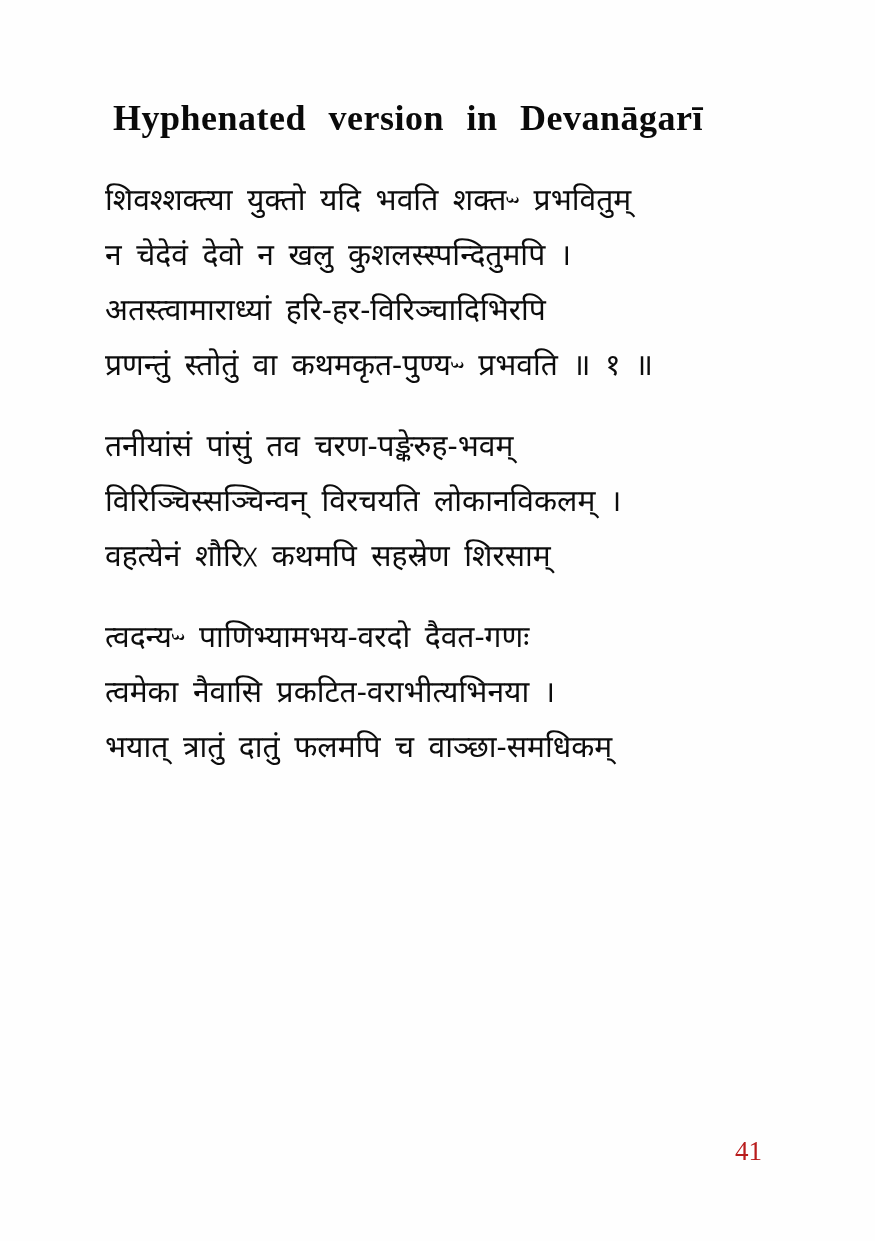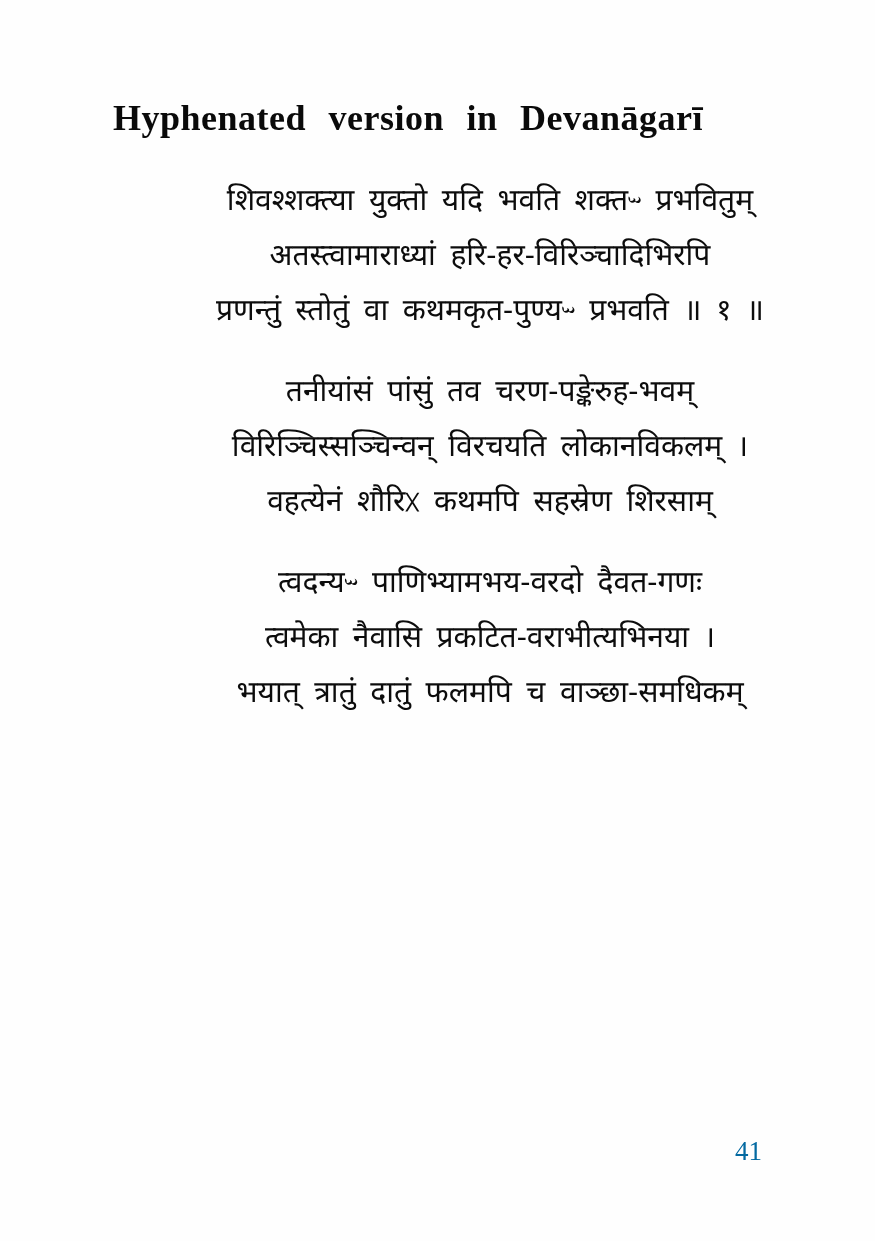--- a/index.html
+++ b/index.html
@@ -24,51 +24,51 @@
     letter-spacing: 0.5px;
     word-spacing: 13px;
     color: #0a0a0a;
     white-space: nowrap;
   }
   .verses {
     margin: 32px 0 0 105px;
   }
   .verse {
     margin: 0 0 26px 0;
-    text-align: center;
   }
   .verse-line {
     margin: 0;
     font-family: "DejaVu Serif", "DejaVu Sans", serif;
     font-size: 30px;
     line-height: 55px;
     word-spacing: 5px;
     white-space: nowrap;
     color: #0c0c0c;
   }
   .page-number {
     position: absolute;
     top: 1136px;
     right: 113px;
     font-family: "Liberation Serif", "DejaVu Serif", serif;
     font-size: 27px;
-    color: #0369a1;
+    color: #b91c1c;
   }
 </style>
 </head>
 <body>
 
 <div class="page">
 
   <h1 class="title">Hyphenated version in Devanāgarī</h1>
 
   <div class="verses">
 
     <div class="verse">
       <p class="verse-line">शिवश्शक्त्या युक्तो यदि भवति शक्तᳶ प्रभवितुम्</p>
+      <p class="verse-line">न चेदेवं देवो न खलु कुशलस्स्पन्दितुमपि ।</p>
       <p class="verse-line">अतस्त्वामाराध्यां हरि-हर-विरिञ्चादिभिरपि</p>
       <p class="verse-line">प्रणन्तुं स्तोतुं वा कथमकृत-पुण्यᳶ प्रभवति ॥ १ ॥</p>
     </div>
 
     <div class="verse">
       <p class="verse-line">तनीयांसं पांसुं तव चरण-पङ्केरुह-भवम्</p>
       <p class="verse-line">विरिञ्चिस्सञ्चिन्वन् विरचयति लोकानविकलम् ।</p>
       <p class="verse-line">वहत्येनं शौरिᳵ कथमपि सहस्रेण शिरसाम्</p>
     </div>
 

